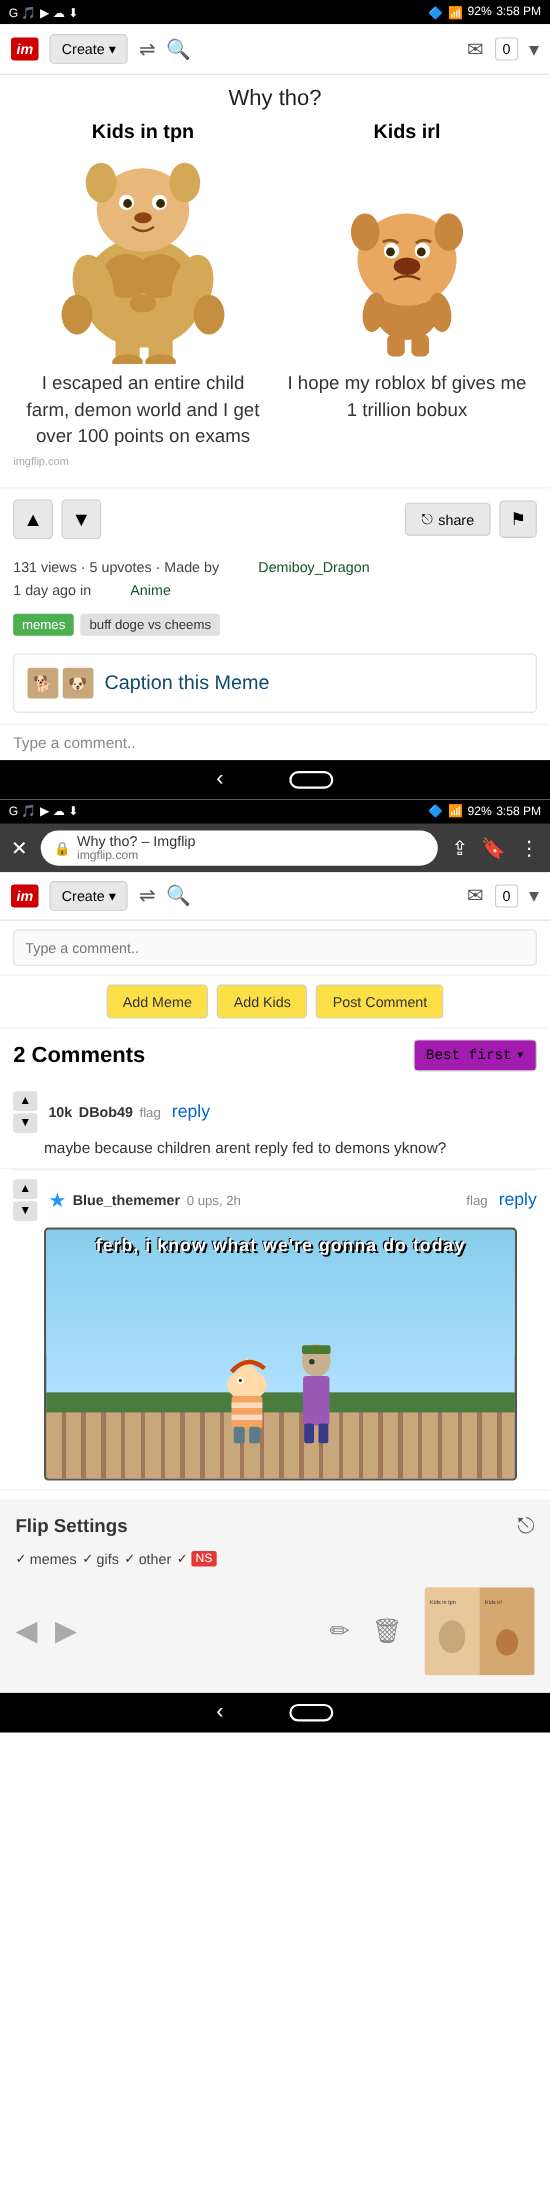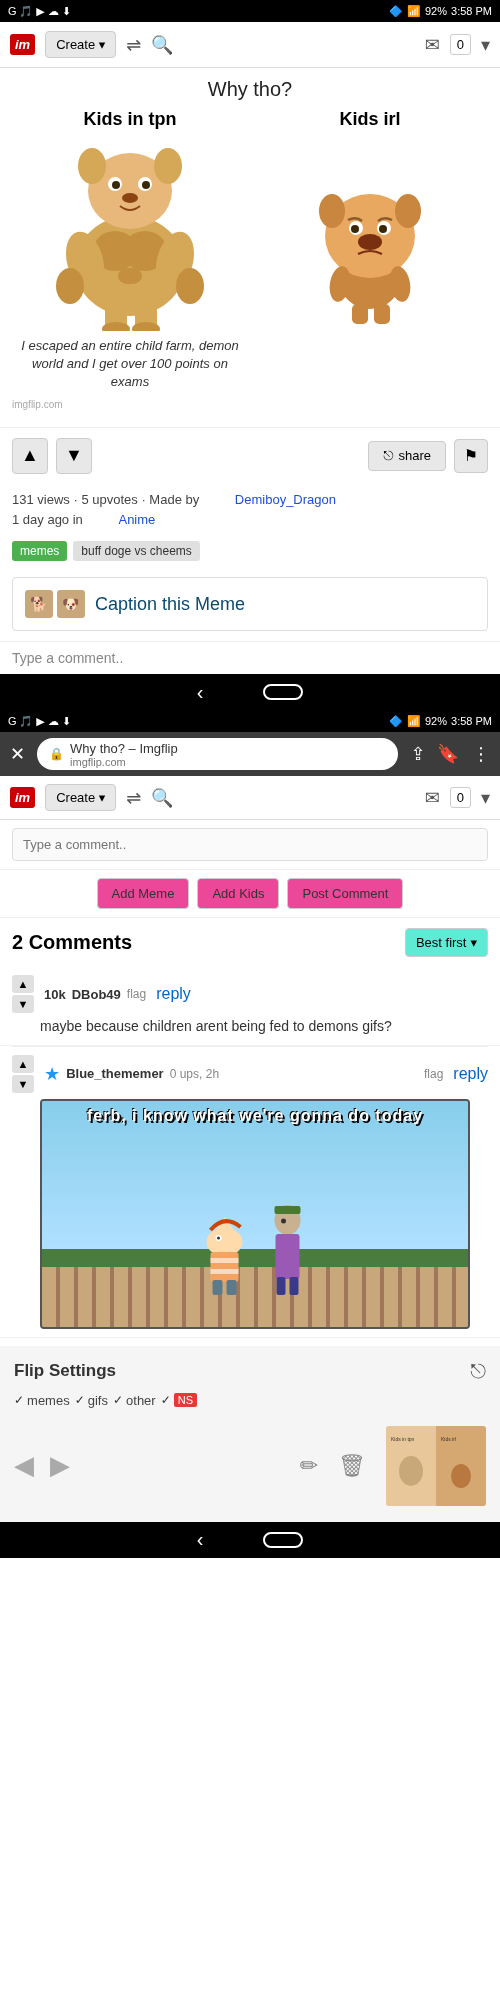--- a/index.html
+++ b/index.html
@@ -91,26 +91,25 @@
       font-weight: bold;
       margin-bottom: 6px;
     }
     .meme-dog {
       width: 180px;
       height: 195px;
       margin: 0 auto;
       display: block;
     }
     .meme-caption {
-      font-size: 13px;
+      font-size: 17px;
       color: #333;
       margin-top: 6px;
       line-height: 1.4;
       padding: 0 4px;
-      font-style: italic;
     }
     .meme-source {
       font-size: 10px;
       color: #aaa;
       padding: 2px 0 4px 2px;
     }
 
     
     .action-row {
       display: flex;
@@ -157,21 +156,21 @@
       font-size: 16px;
     }
 
     
     .meta-row {
       padding: 6px 12px;
       font-size: 13px;
       color: #444;
       line-height: 1.6;
     }
-    .meta-link { color: #1d4ed8; text-decoration: none; padding-left: 32px; }
+    .meta-link { color: #14532d; text-decoration: none; padding-left: 32px; }
     .tags-row {
       padding: 4px 12px 10px;
       display: flex;
       gap: 6px;
       flex-wrap: wrap;
     }
     .tag {
       background: #4caf50;
       color: #fff;
       border-radius: 3px;
@@ -309,21 +308,21 @@
       gap: 8px;
       padding: 8px 12px;
       justify-content: center;
       border-bottom: 1px solid #eee;
     }
     .comment-action-btn {
       border: 1px solid #ccc;
       border-radius: 4px;
       padding: 7px 14px;
       font-size: 13px;
-      background: #ec4899;
+      background: #fde047;
       cursor: pointer;
       color: #333;
     }
 
     
     .comments-header {
       display: flex;
       align-items: center;
       padding: 10px 12px;
       gap: 8px;
@@ -331,25 +330,26 @@
     .comments-count {
       font-size: 20px;
       font-weight: bold;
       flex: 1;
     }
     .best-first-btn {
       border: 1px solid #ccc;
       border-radius: 4px;
       padding: 6px 10px;
       font-size: 13px;
-      background: #5eead4;
+      background: #a21caf;
       cursor: pointer;
       display: flex;
       align-items: center;
       gap: 4px;
+      font-family: Liberation Mono, monospace;
     }
 
     
     .comment-item {
       padding: 8px 12px;
       border-bottom: 1px solid #f0f0f0;
     }
     .comment-header {
       display: flex;
       align-items: center;
@@ -641,20 +641,21 @@
         <ellipse cx="90" cy="106" rx="12" ry="8" fill="#7a3010"></ellipse>
 
         <path d="M78 118 Q90 112 102 118" stroke="#7a3010" stroke-width="2" fill="none"></path>
 
         <ellipse cx="60" cy="148" rx="10" ry="18" fill="#c8863e" transform="rotate(10 60 148)"></ellipse>
         <ellipse cx="120" cy="148" rx="10" ry="18" fill="#c8863e" transform="rotate(-10 120 148)"></ellipse>
 
         <rect x="72" y="168" width="16" height="20" rx="5" fill="#c8863e"></rect>
         <rect x="94" y="168" width="16" height="20" rx="5" fill="#c8863e"></rect>
       </svg>
+      <div class="meme-caption">I hope my roblox bf gives me 1 trillion bobux</div>
     </div>
   </div>
   <div class="meme-source">imgflip.com</div>
 </div>
 
 <div class="action-row">
   <button class="vote-btn">▲</button>
   <button class="vote-btn">▼</button>
   <div class="vote-spacer"></div>
   <button class="share-btn">
@@ -758,21 +759,21 @@
     <div class="comment-header">
       <div class="comment-vote">
         <button class="comment-vote-btn">▲</button>
         <button class="comment-vote-btn">▼</button>
       </div>
       <span class="upvote-bold">10k</span>
       <span class="comment-username">DBob49</span>
       <span class="comment-flag">flag</span>
       <span class="comment-reply">reply</span>
     </div>
-    <div class="comment-text">maybe because children arent being fed to demons gifs?</div>
+    <div class="comment-text">maybe because children arent reply fed to demons yknow?</div>
   </div>
 
   <div class="divider"></div>
 
   <div class="comment-item">
     <div class="comment-header">
       <div class="comment-vote">
         <button class="comment-vote-btn">▲</button>
         <button class="comment-vote-btn">▼</button>
       </div>

